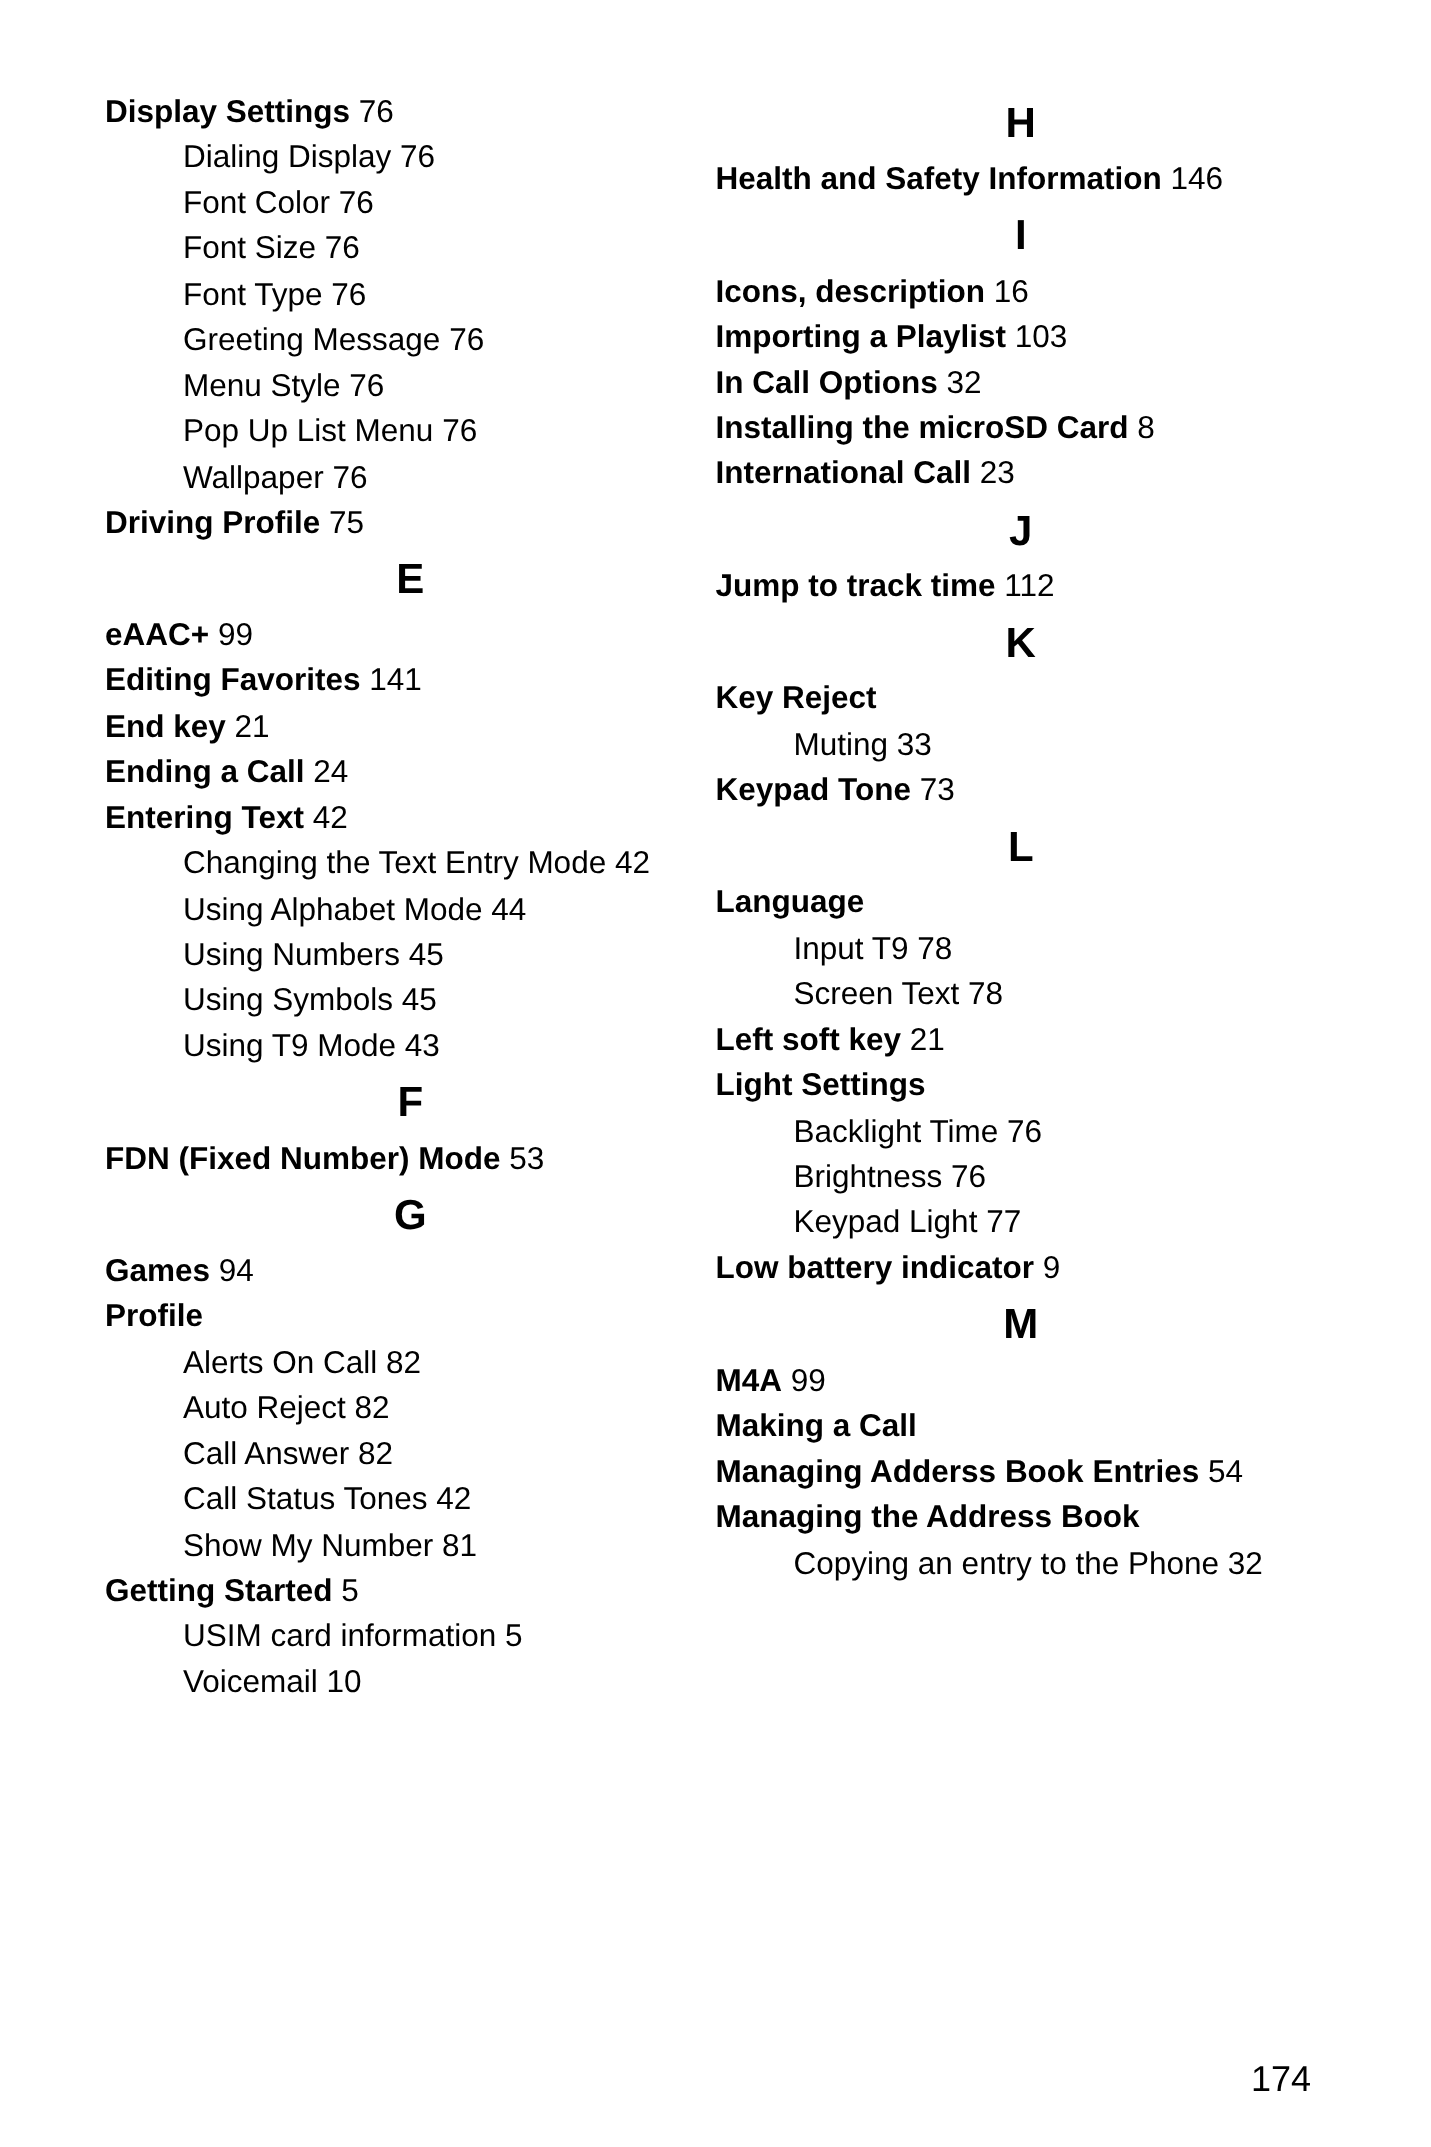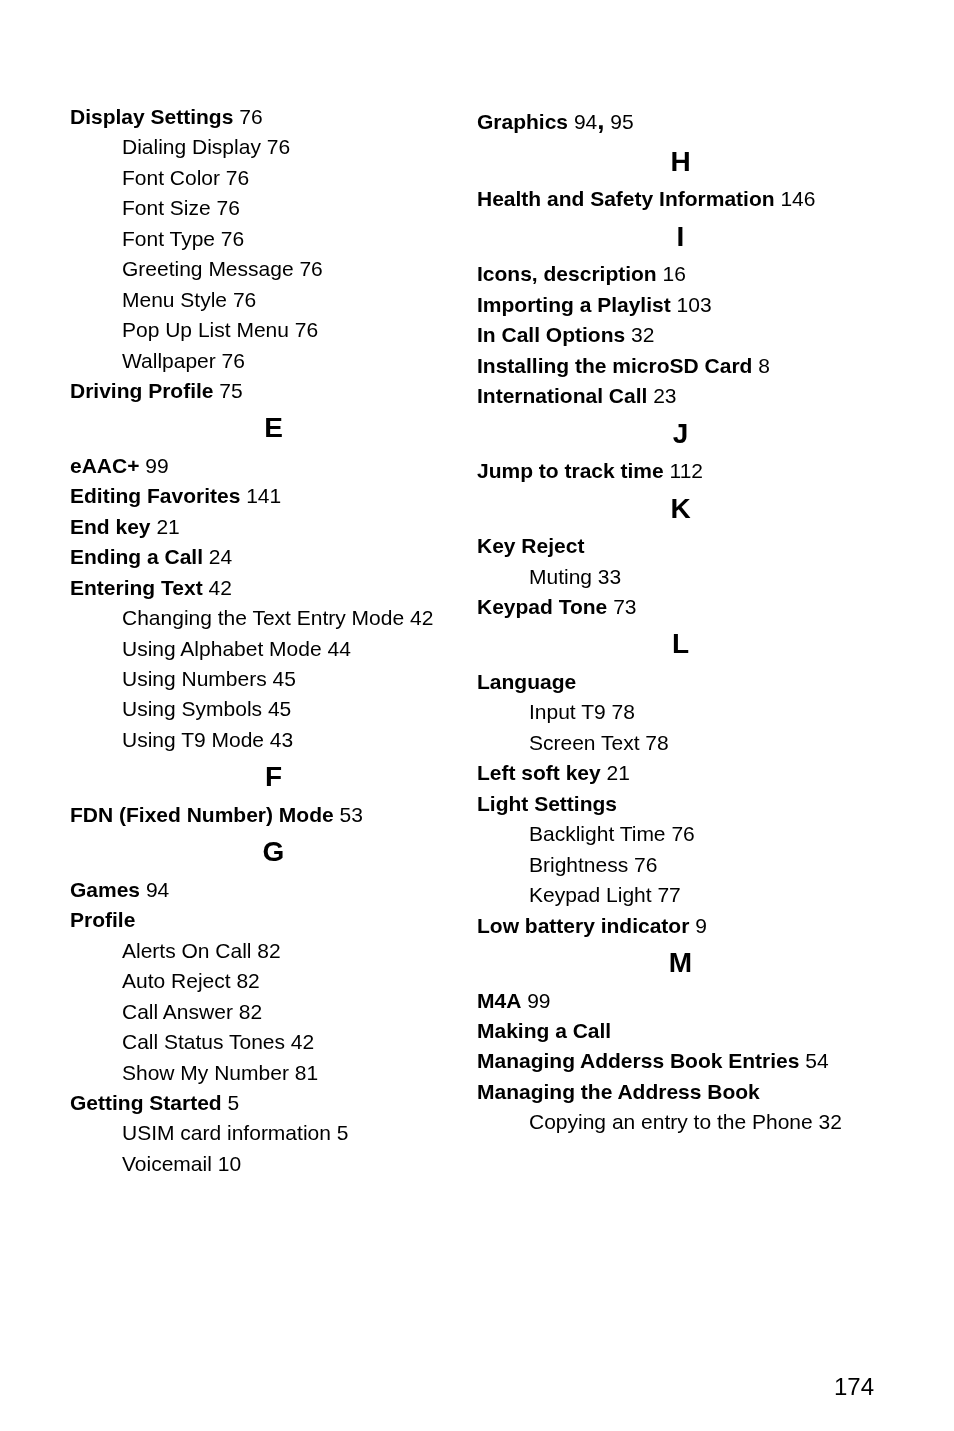--- a/index.html
+++ b/index.html
@@ -12,21 +12,20 @@
   }
   .page {
     padding: 60px 70px 40px 70px;
     box-sizing: border-box;
     width: 954px;
     min-height: 1431px;
     position: relative;
   }
   .columns {
     display: flex;
-    margin-top: 42px;
   }
   .col {
     flex: 1;
     font-size: 21px;
     line-height: 1.45;
   }
   .entry {
     margin: 0;
   }
   .term {
@@ -88,21 +87,20 @@
         <div class="sub">Alerts On Call 82</div>
         <div class="sub">Auto Reject 82</div>
         <div class="sub">Call Answer 82</div>
         <div class="sub">Call Status Tones 42</div>
         <div class="sub">Show My Number 81</div>
         <div class="entry"><span class="term">Getting Started</span> 5</div>
         <div class="sub">USIM card information 5</div>
         <div class="sub">Voicemail 10</div>
       </div>
     <div class="col" id="col-right">
-        <div class="entry"><span class="term">Graphics</span> 94<span style="font-size:26px;font-weight:700">,</span> 95</div>
         <div class="section-head">H</div>
         <div class="entry"><span class="term">Health and Safety Information</span> 146</div>
         <div class="section-head">I</div>
         <div class="entry"><span class="term">Icons, description</span> 16</div>
         <div class="entry"><span class="term">Importing a Playlist</span> 103</div>
         <div class="entry"><span class="term">In Call Options</span> 32</div>
         <div class="entry"><span class="term">Installing the microSD Card</span> 8</div>
         <div class="entry"><span class="term">International Call</span> 23</div>
         <div class="section-head">J</div>
         <div class="entry"><span class="term">Jump to track time</span> 112</div>

